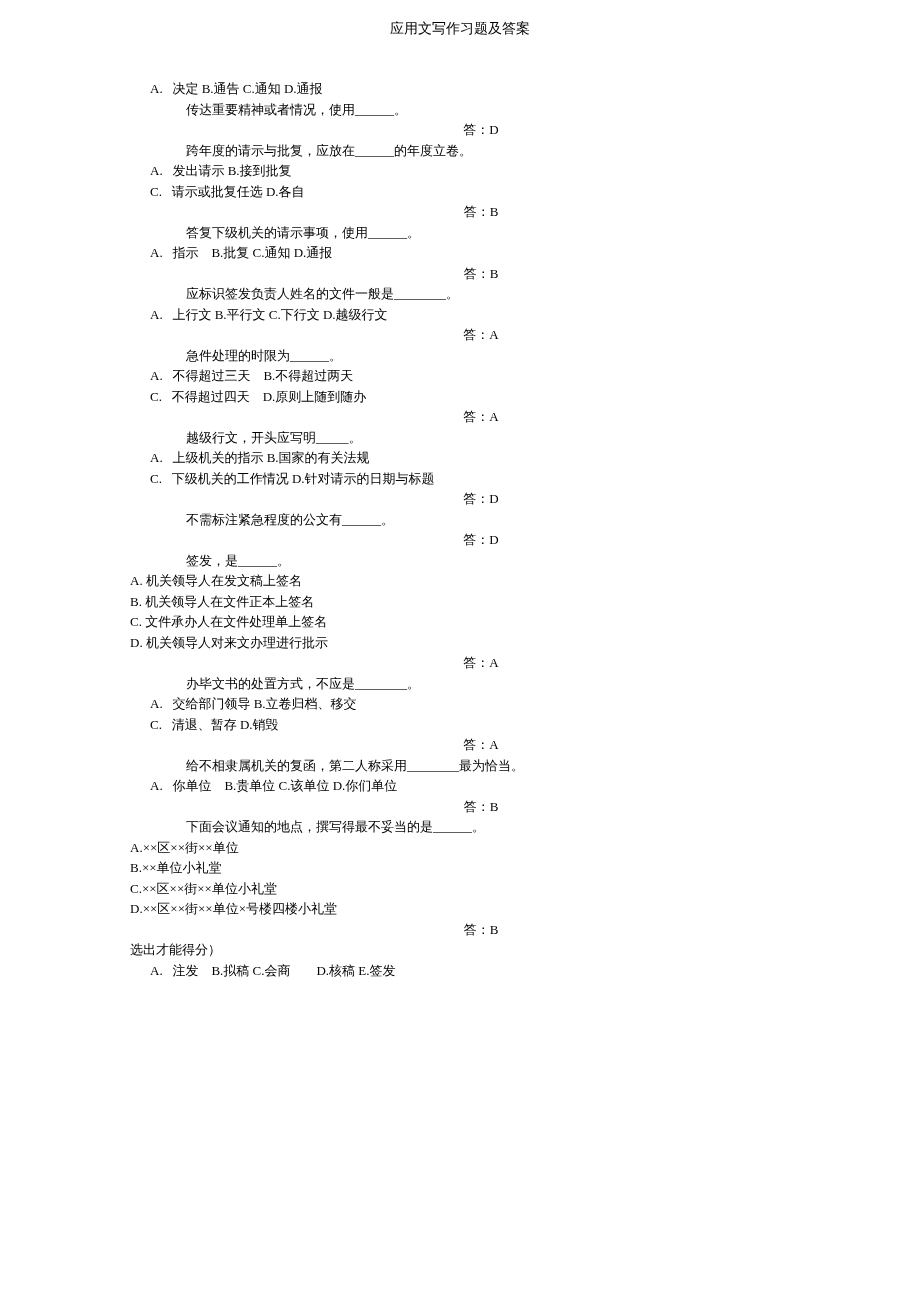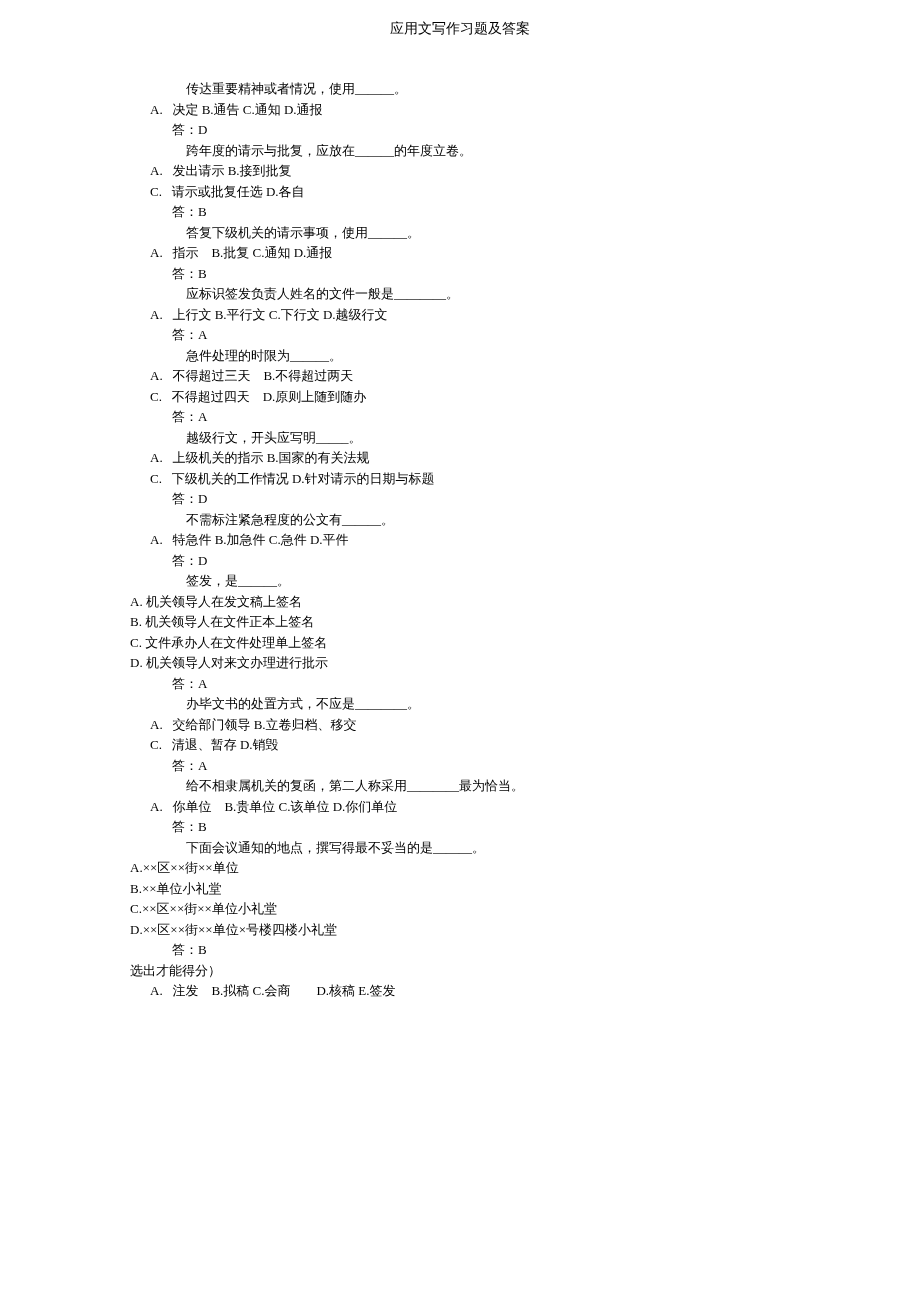--- a/index.html
+++ b/index.html
@@ -19,52 +19,51 @@
     }
     .content {
       padding: 0 130px 0 130px;
     }
     .line {
       white-space: pre-wrap;
       margin-bottom: 1px;
     }
     .indent-1 { padding-left: 56px; }
     .indent-opt { padding-left: 20px; }
-    .indent-ans { padding-left: 42px; }
+    .indent-ans { padding-left: 42px; text-align: center; }
     .indent-0 { padding-left: 0; }
   </style>
 </head>
 <body>
 
 <div class="page-title">应用文写作习题及答案</div>
 
 <div class="content" id="content-root">
+    <div class="line indent-opt">A.   决定 B.通告 C.通知 D.通报</div>
     <div class="line indent-1">传达重要精神或者情况，使用______。</div>
-    <div class="line indent-opt">A.   决定 B.通告 C.通知 D.通报</div>
     <div class="line indent-ans">答：D</div>
     <div class="line indent-1">跨年度的请示与批复，应放在______的年度立卷。</div>
     <div class="line indent-opt">A.   发出请示 B.接到批复</div>
     <div class="line indent-opt">C.   请示或批复任选 D.各自</div>
     <div class="line indent-ans">答：B</div>
     <div class="line indent-1">答复下级机关的请示事项，使用______。</div>
     <div class="line indent-opt">A.   指示    B.批复 C.通知 D.通报</div>
     <div class="line indent-ans">答：B</div>
     <div class="line indent-1">应标识签发负责人姓名的文件一般是________。</div>
     <div class="line indent-opt">A.   上行文 B.平行文 C.下行文 D.越级行文</div>
     <div class="line indent-ans">答：A</div>
     <div class="line indent-1">急件处理的时限为______。</div>
     <div class="line indent-opt">A.   不得超过三天    B.不得超过两天</div>
     <div class="line indent-opt">C.   不得超过四天    D.原则上随到随办</div>
     <div class="line indent-ans">答：A</div>
     <div class="line indent-1">越级行文，开头应写明_____。</div>
     <div class="line indent-opt">A.   上级机关的指示 B.国家的有关法规</div>
     <div class="line indent-opt">C.   下级机关的工作情况 D.针对请示的日期与标题</div>
     <div class="line indent-ans">答：D</div>
     <div class="line indent-1">不需标注紧急程度的公文有______。</div>
-    <div class="line indent-opt">A.   特急件 B.加急件 C.急件 D.平件</div>
     <div class="line indent-ans">答：D</div>
     <div class="line indent-1">签发，是______。</div>
     <div class="line indent-0">A. 机关领导人在发文稿上签名</div>
     <div class="line indent-0">B. 机关领导人在文件正本上签名</div>
     <div class="line indent-0">C. 文件承办人在文件处理单上签名</div>
     <div class="line indent-0">D. 机关领导人对来文办理进行批示</div>
     <div class="line indent-ans">答：A</div>
     <div class="line indent-1">办毕文书的处置方式，不应是________。</div>
     <div class="line indent-opt">A.   交给部门领导 B.立卷归档、移交</div>
     <div class="line indent-opt">C.   清退、暂存 D.销毁</div>

